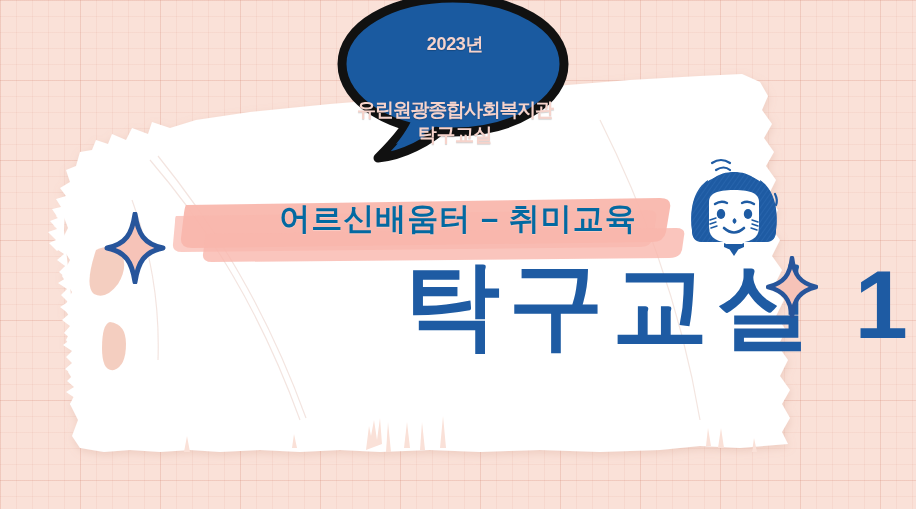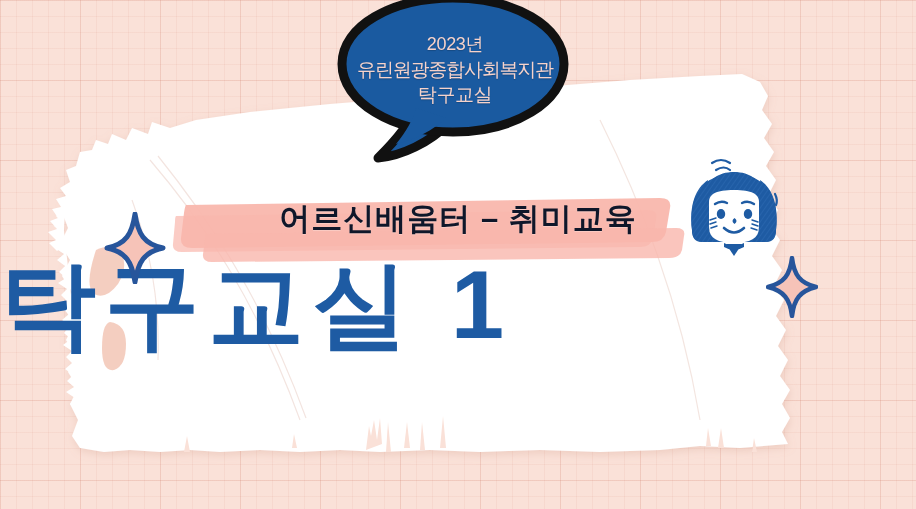--- a/index.html
+++ b/index.html
@@ -65,33 +65,33 @@
   .subtitle {
     position: absolute;
     left: 0;
     top: 198px;
     width: 916px;
     text-align: center;
     font-family: "Liberation Sans", sans-serif;
     font-size: 31px;
     font-weight: bold;
     letter-spacing: 1px;
-    color: #0f172a;
+    color: #0369a1;
     white-space: nowrap;
     z-index: 6;
     text-shadow: 0 1px 0 rgba(255,255,255,0.25);
   }
 
   
   .main-title {
     position: absolute;
     left: 0;
     top: 255px;
     width: 916px;
-    text-align: left;
+    text-align: right;
     font-family: "Liberation Sans", sans-serif;
     font-size: 96px;
     line-height: 100px;
     font-weight: bold;
     letter-spacing: 8px;
     color: #1e5ba3;
     white-space: nowrap;
     z-index: 6;
   }
 
@@ -110,29 +110,29 @@
     top: 0;
   }
   .bubble-text {
     position: absolute;
     left: 22px;
     top: 40px;
     width: 230px;
     text-align: center;
     color: #f6d3cb;
     font-family: "Liberation Sans", sans-serif;
-    font-weight: normal;
+    font-weight: bold;
     font-size: 17px;
     line-height: 25px;
     letter-spacing: -0.3px;
     z-index: 2;
     text-shadow: 0 1px 1px rgba(0,0,0,0.18);
   }
   .bubble-text .l1 { font-size: 18px; display: block; }
-  .bubble-text .l2 { font-size: 19px; display: block; letter-spacing: -1.2px; }
+  .bubble-text .l2 { font-size: 19px; display: block; letter-spacing: -1.2px; margin-top: 40px; }
   .bubble-text .l3 { font-size: 19px; display: block; letter-spacing: -0.4px; }
 
   
   .sparkle {
     position: absolute;
     z-index: 7;
   }
 
   
   .character {

